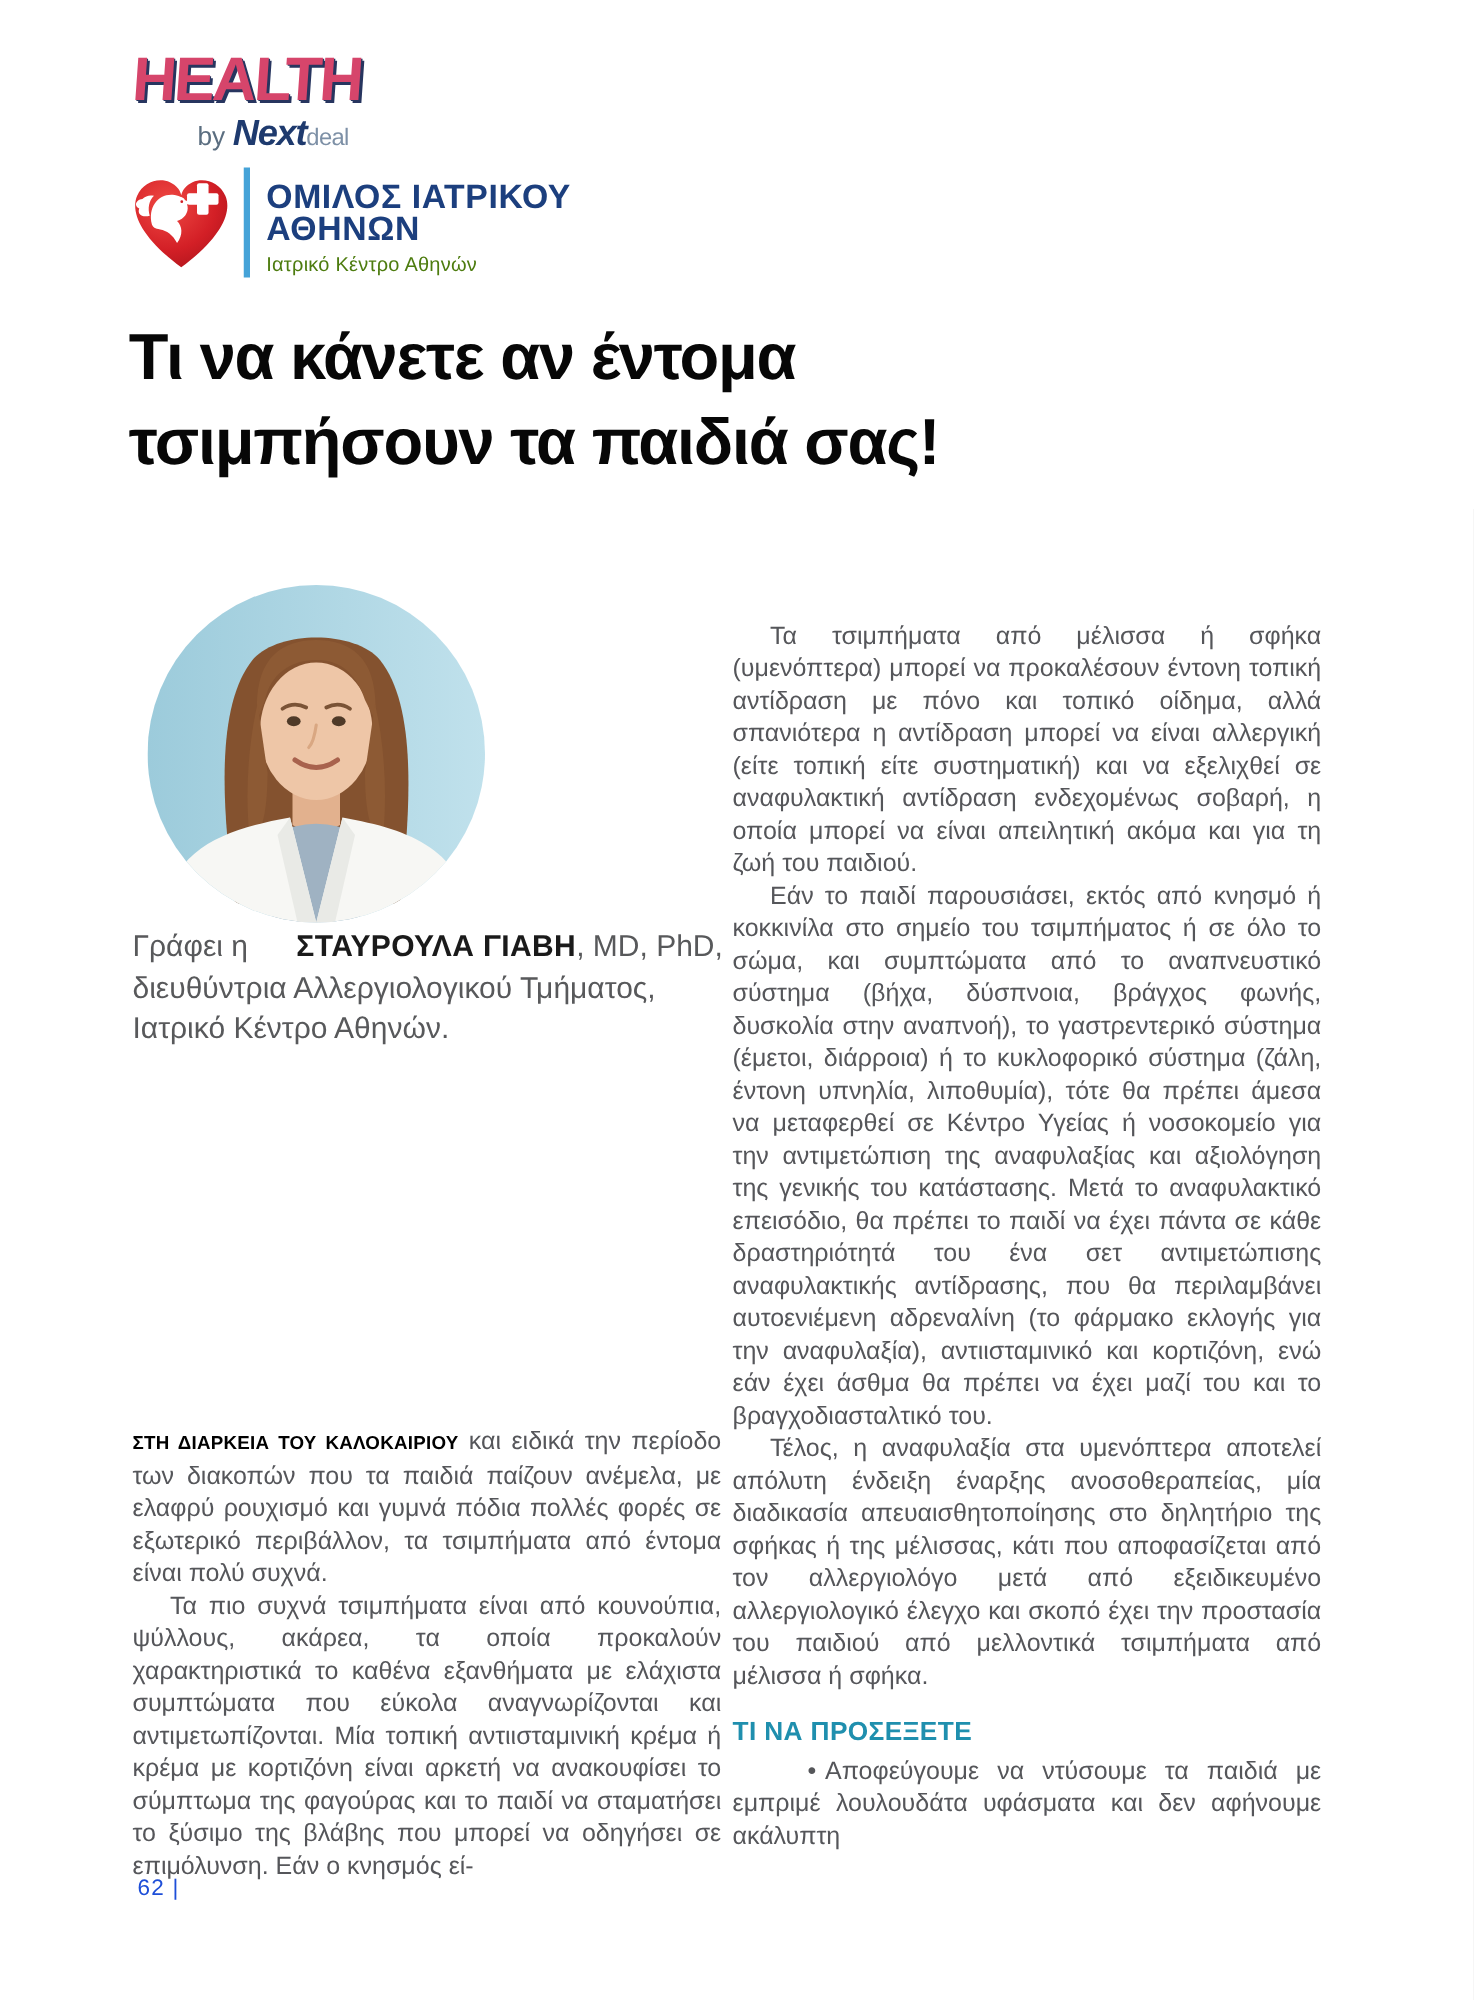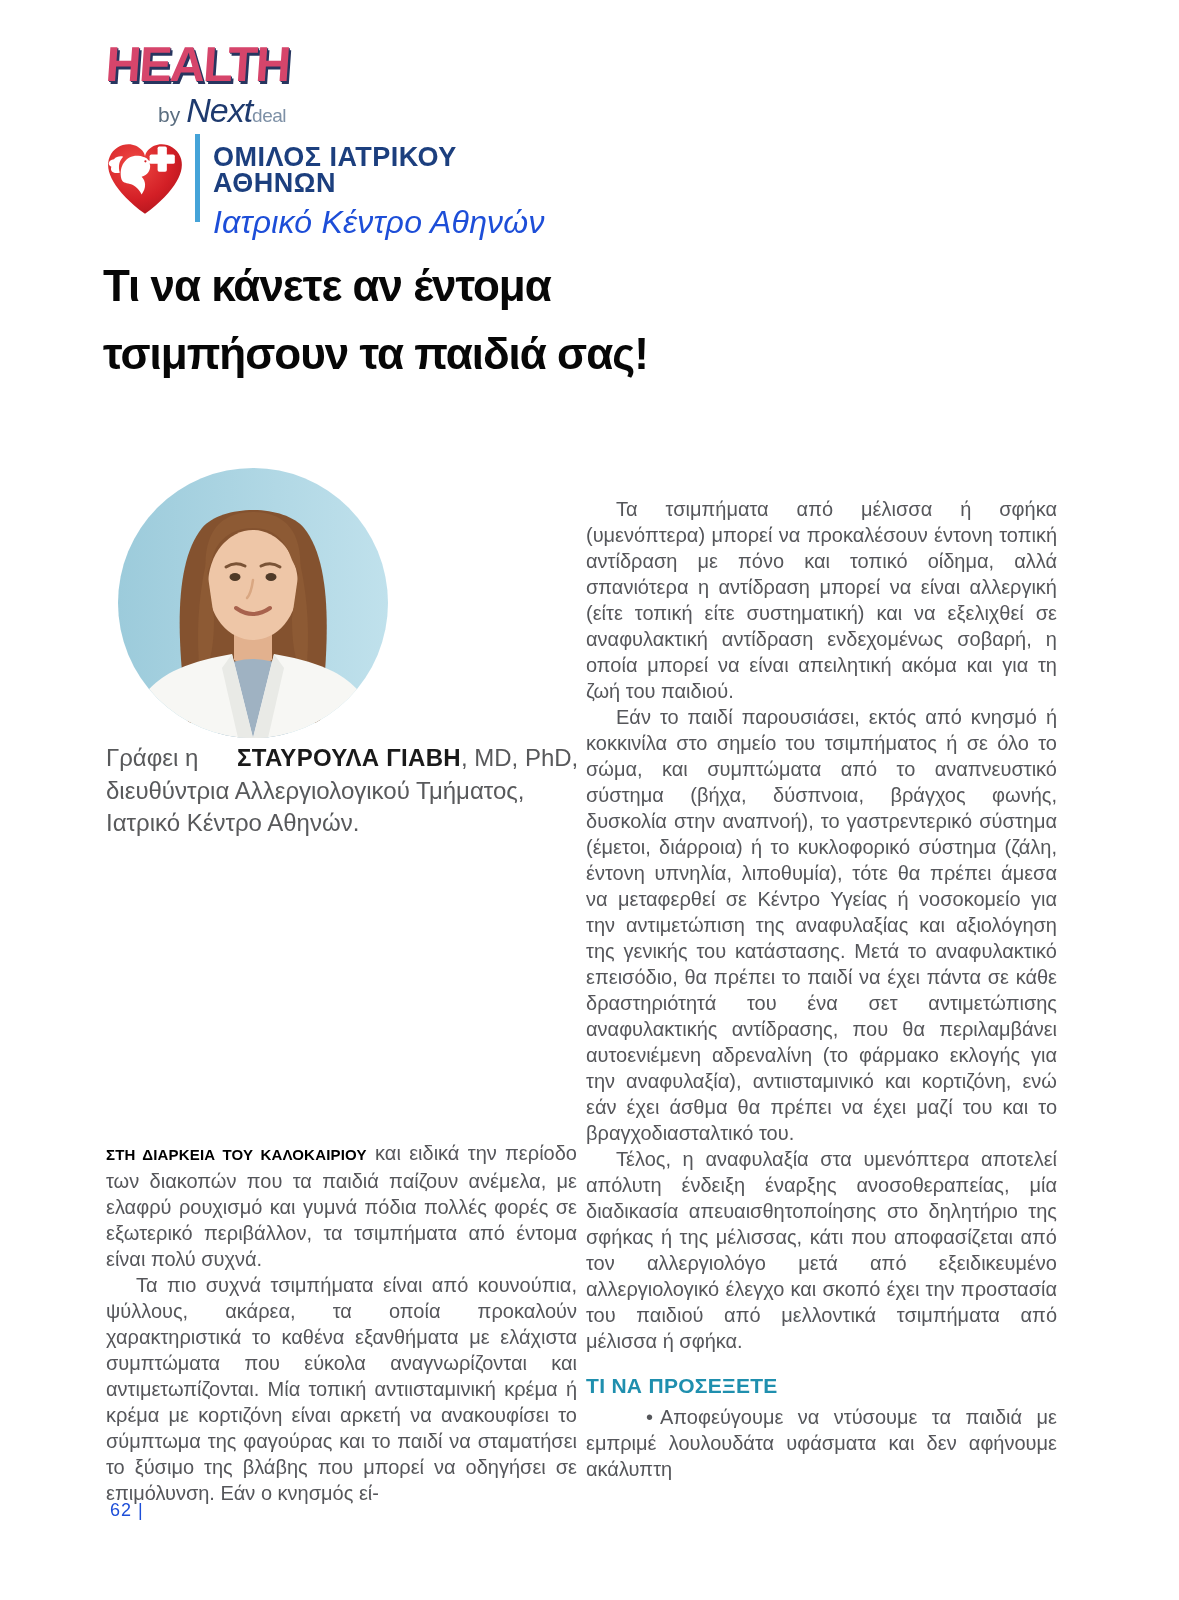--- a/index.html
+++ b/index.html
@@ -11,33 +11,33 @@
   
   .masthead{position:absolute;left:106px;top:40px;}
   .health-word{
     display:inline-block;font-size:49px;font-weight:900;letter-spacing:-2px;
     color:#d6456b;transform:skewX(-4deg);
     text-shadow:2.5px 2.5px 0 #27355f, 1px 1px 0 #27355f;
     line-height:1;
   }
   .nextdeal-line{margin-top:4px;margin-left:52px;line-height:1;white-space:nowrap;}
   .nd-by{font-size:21px;color:#5b6e80;margin-right:6px;}
-  .nd-next{font-size:34px;font-weight:400;font-style:italic;color:#1e3a6e;letter-spacing:-1px;}
+  .nd-next{font-size:29px;font-weight:700;font-style:italic;color:#1e3a6e;letter-spacing:-1px;}
   .nd-deal{font-size:19px;color:#7d90a6;letter-spacing:-0.5px;}
   
   .brand{position:absolute;left:103px;top:130px;}
   .brand-heart{position:absolute;left:0;top:2px;width:84px;height:88px;}
   .brand-bar{position:absolute;left:92px;top:4px;width:5px;height:88px;background:#45a3d8;}
   .brand-text{position:absolute;left:110px;top:14px;white-space:nowrap;}
   .brand-name{font-size:27px;line-height:26px;font-weight:800;color:#1c3f7e;letter-spacing:0.5px;}
-  .brand-sub{font-size:32px;color:#1d4ed8;margin-top:8px;letter-spacing:0.2px;font-style:italic;}
+  .brand-sub{font-size:16px;color:#4d7c0f;margin-top:8px;letter-spacing:0.2px;}
   
   .headline{
     position:absolute;left:103px;top:252px;width:900px;
-    font-size:44px;line-height:68px;font-weight:900;color:#070707;letter-spacing:-1px;
+    font-size:52px;line-height:68px;font-weight:900;color:#070707;letter-spacing:-1px;
   }
   
   .portrait{position:absolute;left:118px;top:468px;width:270px;height:270px;}
   
   .byline{position:absolute;left:106px;top:742px;width:474px;
     font-size:24px;line-height:32.5px;color:#58595b;}
   .byline .author{font-weight:800;color:#1a1a1a;letter-spacing:0.3px;margin-left:32px;}
   
   .col{position:absolute;width:471px;}
   .col-left{left:106px;top:1140px;}

